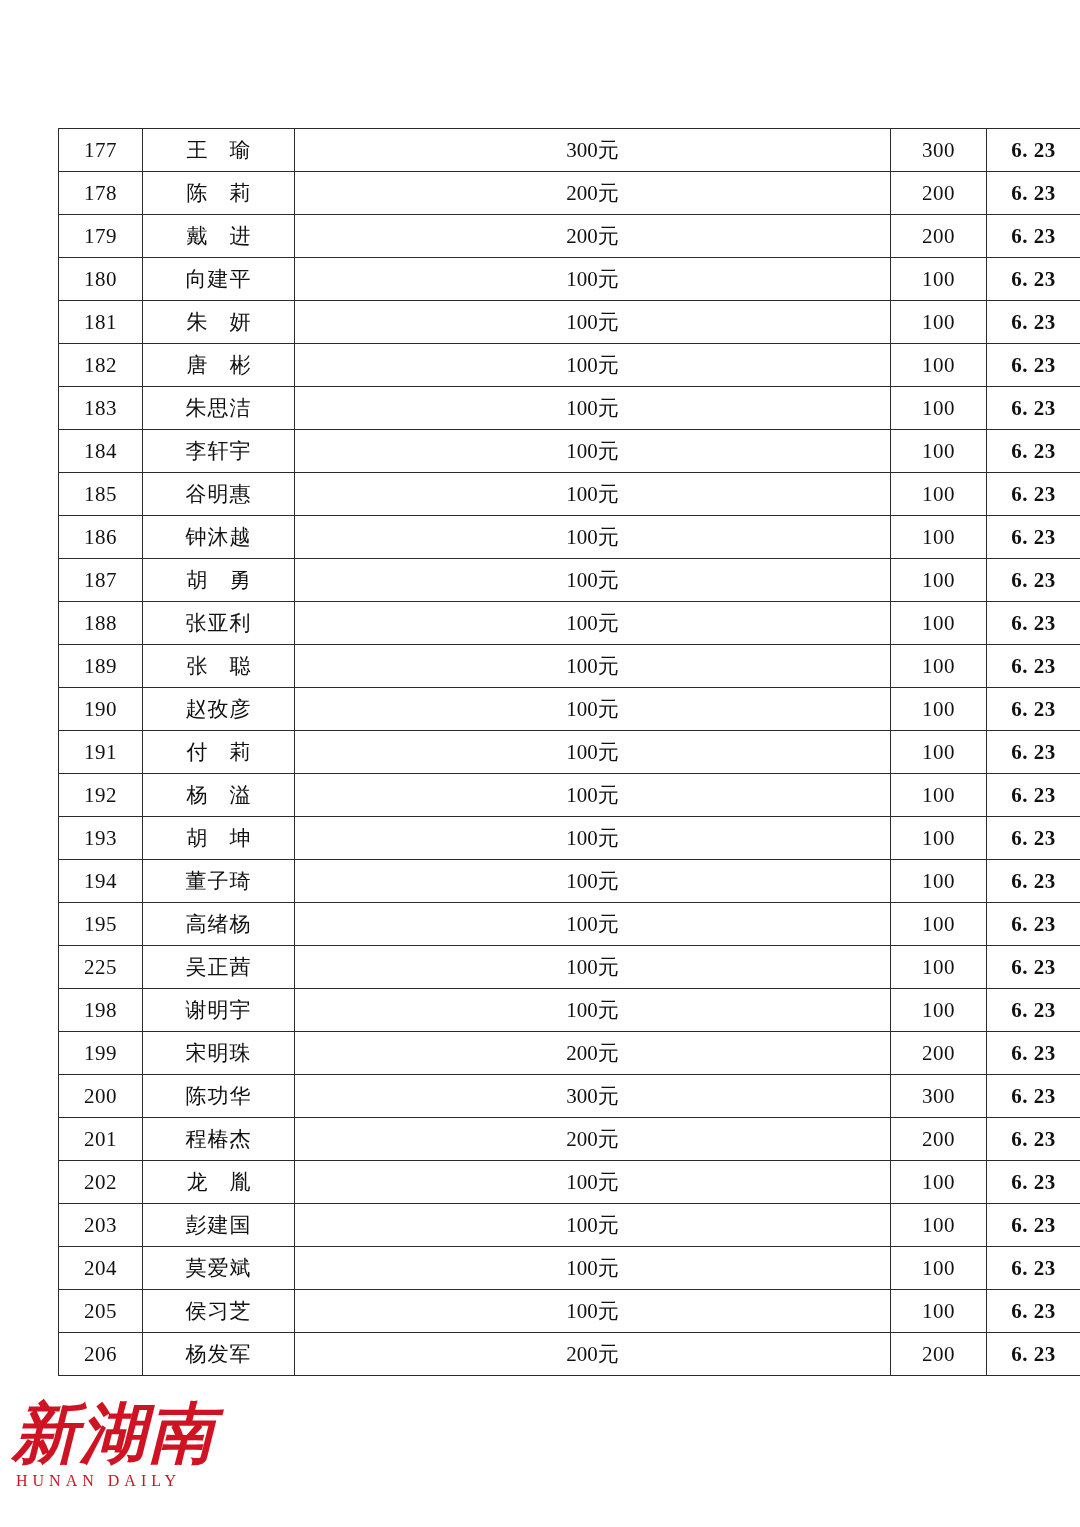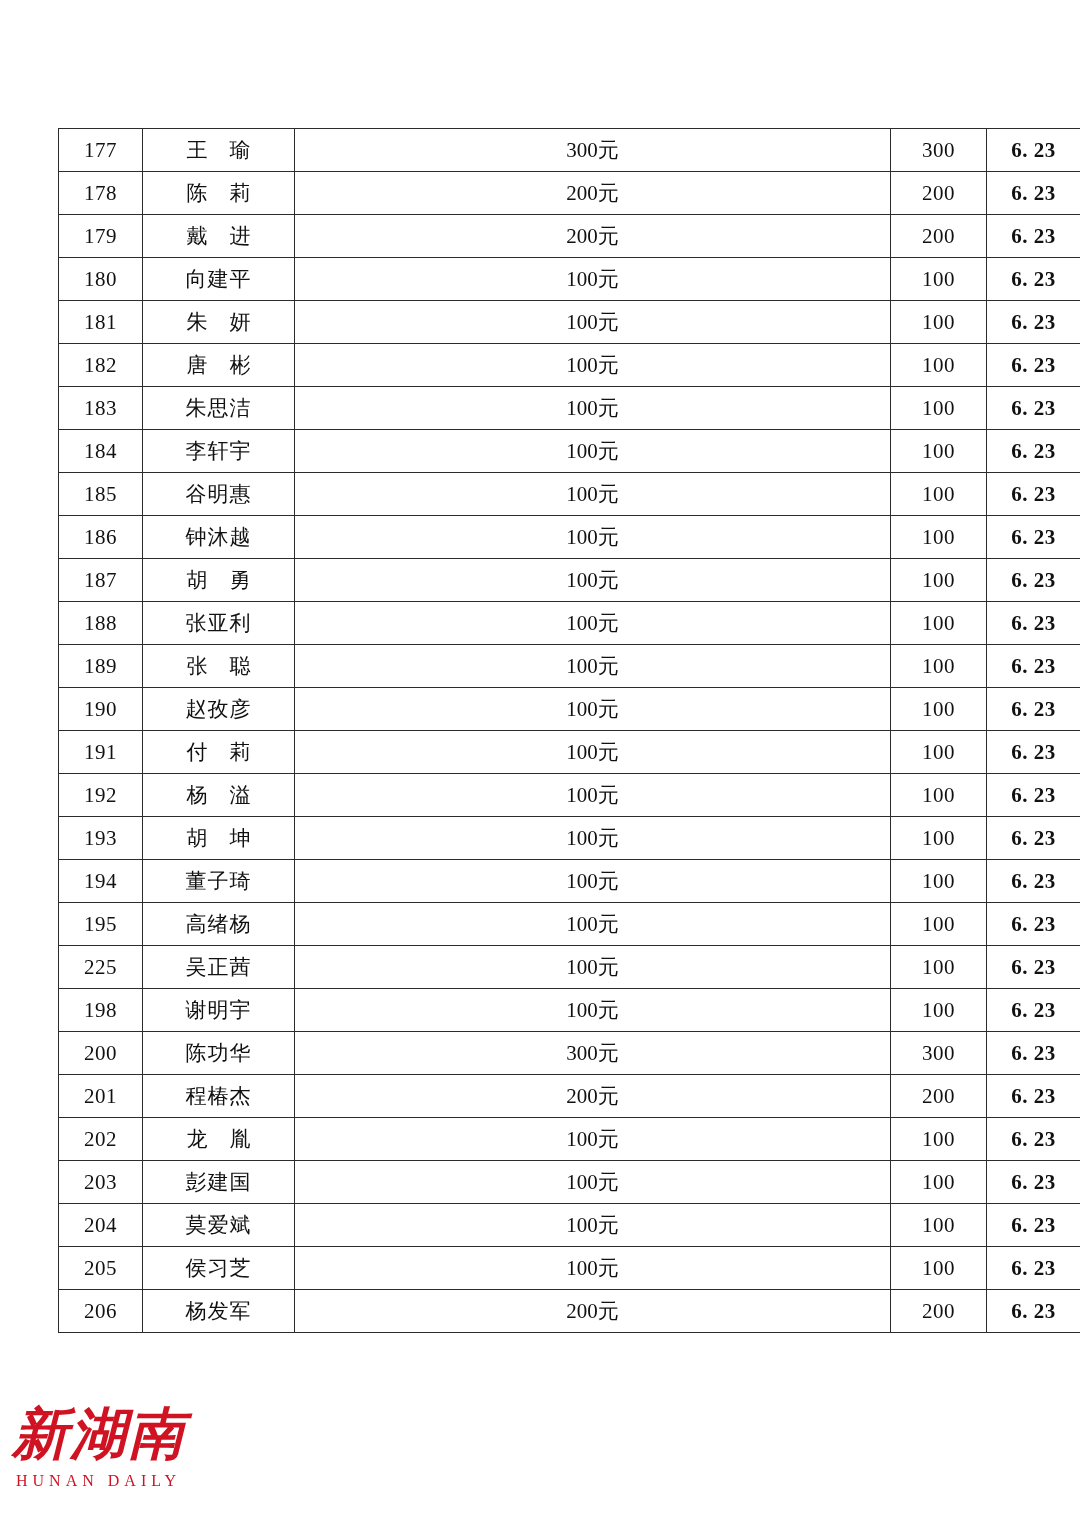--- a/index.html
+++ b/index.html
@@ -65,21 +65,21 @@
 
   .footer-logo {
     position: absolute;
     left: 8px;
     top: 1398px;
     width: 300px;
     height: 120px;
   }
   .logo-cn {
     font-family: "Liberation Serif", "DejaVu Serif", serif;
-    font-size: 56px;
+    font-size: 66px;
     font-weight: bold;
     color: #cf1322;
     letter-spacing: 2px;
     line-height: 72px;
     font-style: italic;
     padding-left: 4px;
     white-space: nowrap;
   }
   .logo-en {
     font-family: "Liberation Serif", "DejaVu Serif", serif;
@@ -247,20 +247,27 @@
             <td class="date-cell">6. 23</td>
           </tr>
           <tr>
             <td class="index-cell">198</td>
             <td class="name-cell">谢明宇</td>
             <td class="amount-cell">100元</td>
             <td class="value-cell">100</td>
             <td class="date-cell">6. 23</td>
           </tr>
           <tr>
+            <td class="index-cell">199</td>
+            <td class="name-cell">宋明珠</td>
+            <td class="amount-cell">200元</td>
+            <td class="value-cell">200</td>
+            <td class="date-cell">6. 23</td>
+          </tr>
+          <tr>
             <td class="index-cell">200</td>
             <td class="name-cell">陈功华</td>
             <td class="amount-cell">300元</td>
             <td class="value-cell">300</td>
             <td class="date-cell">6. 23</td>
           </tr>
           <tr>
             <td class="index-cell">201</td>
             <td class="name-cell">程椿杰</td>
             <td class="amount-cell">200元</td>

